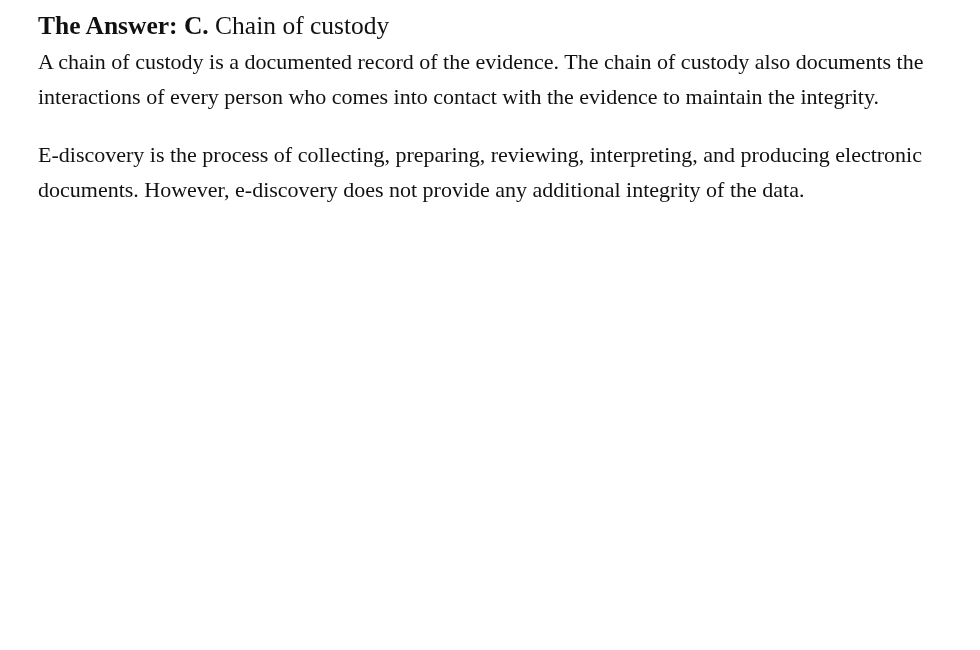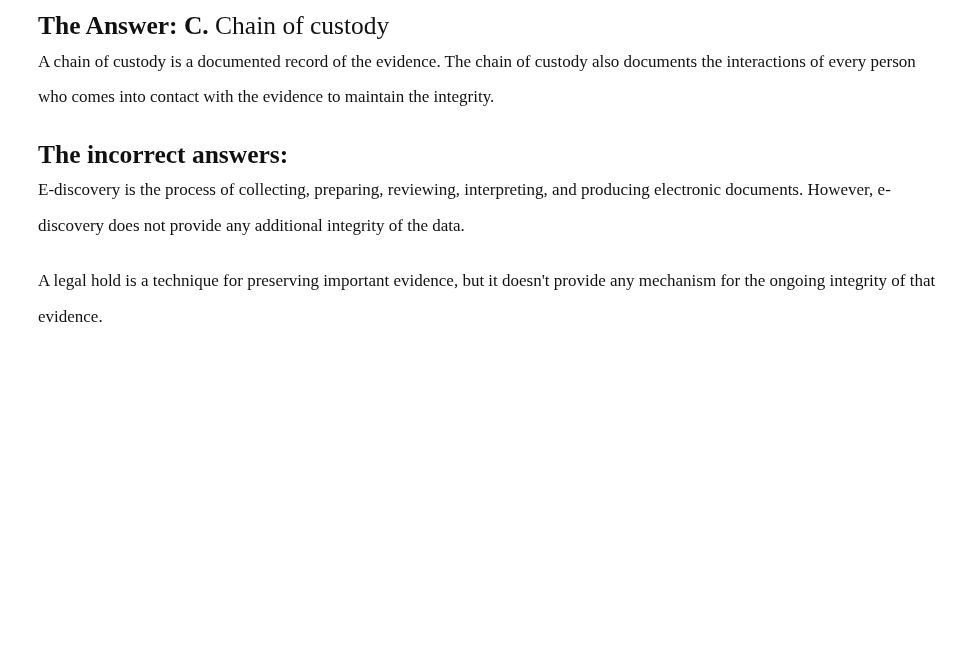--- a/index.html
+++ b/index.html
@@ -29,21 +29,21 @@
     margin-bottom: 20px;
   }
   .heading-line {
     font-size: 25.5px;
     line-height: 35.5px;
   }
   .bold {
     font-weight: bold;
   }
   .para {
-    font-size: 17px;
+    font-size: 22px;
     line-height: 35.5px;
     text-align: left;
   }
   .opt-letter {
     font-weight: bold;
   }
 </style>
 </head>
 <body>
 
@@ -52,25 +52,23 @@
   <div class="block">
     <div class="heading-line">
       <span class="bold">The Answer:</span>
       <span class="bold">C.</span>
       <span>Chain of custody</span>
     </div>
     <div class="para">A chain of custody is a documented record of the evidence. The chain of custody also documents the interactions of every person who comes into contact with the evidence to maintain the integrity.</div>
   </div>
 
   <div class="block tight">
-    <div class="heading-line bold">The incorrect answers:</div>
 
     <div class="para">E-discovery is the process of collecting, preparing, reviewing, interpreting, and producing electronic documents. However, e-discovery does not provide any additional integrity of the data.</div>
   </div>
 
   <div class="block tight">
   </div>
 
   <div class="block">
-    <div class="para">A legal hold is a technique for preserving important evidence, but it doesn't provide any mechanism for the ongoing integrity of that evidence.</div>
   </div>
 
 </div>
 
 </body></html>

